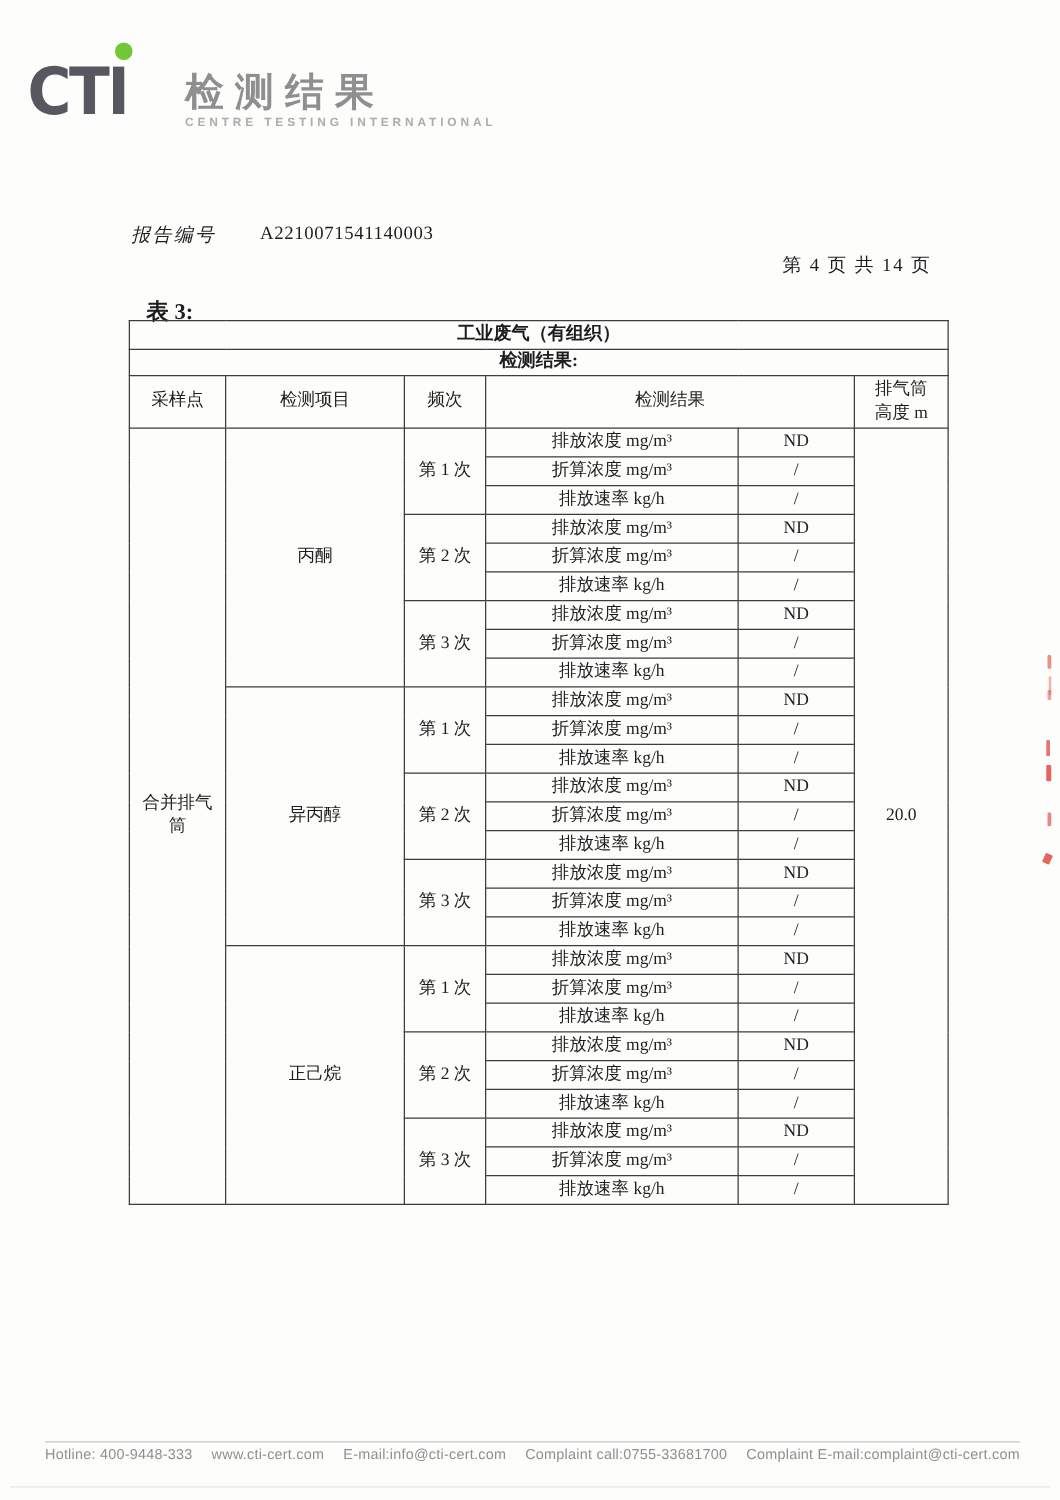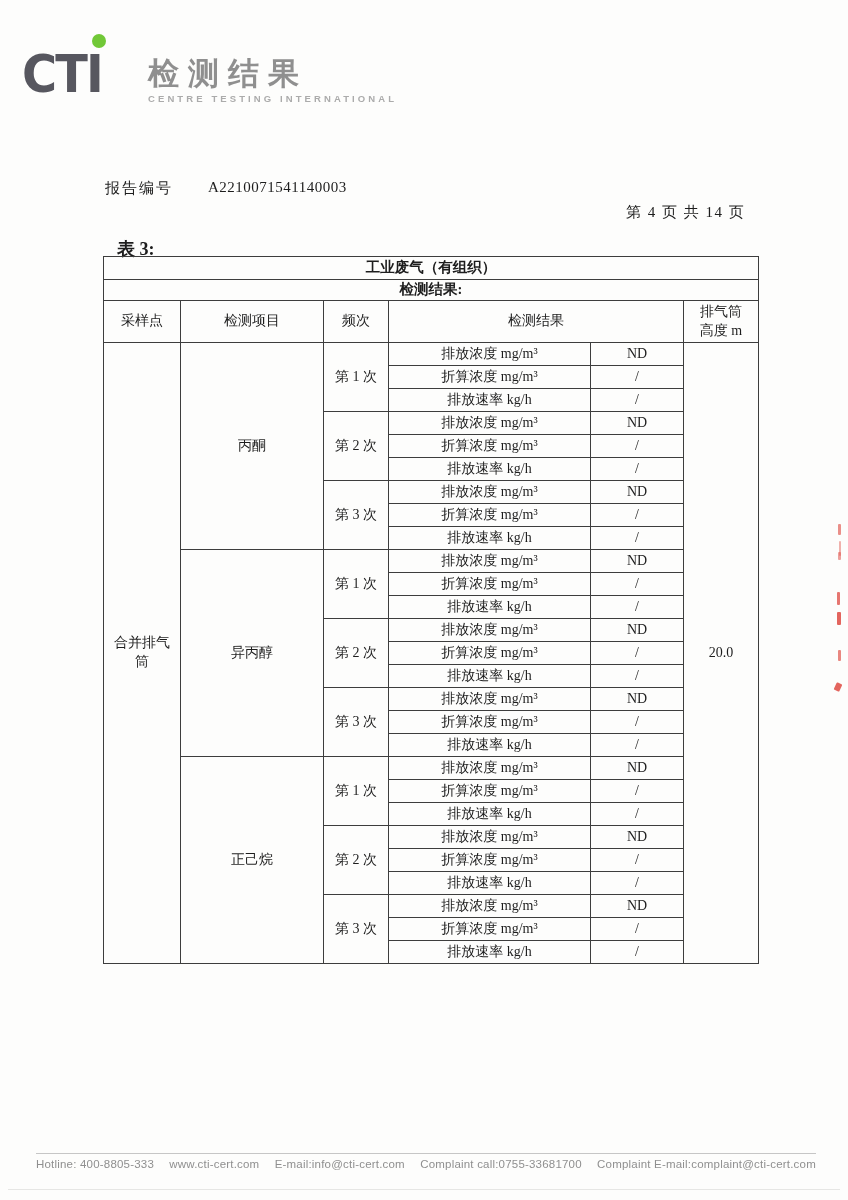--- a/index.html
+++ b/index.html
@@ -34,21 +34,21 @@
     font-weight: bold; font-size: 31px; line-height: 33px;
     letter-spacing: 9px; color: #8f8f8f;
   }
   .logo-en {
     font-family: "Liberation Sans", sans-serif;
     font-size: 9.5px; letter-spacing: 3.1px; color: #ababab; margin-top: 3px; font-weight: bold;
   }
 
   
   .report-line { position: absolute; left: 0; top: 179px; width: 848px; height: 20px; font-size: 15px; }
-  .report-no-label { position: absolute; left: 105px; letter-spacing: 2px; }
+  .report-no-label { position: absolute; left: 105px; letter-spacing: 2px; font-style: italic; }
   .report-no { position: absolute; left: 208px; letter-spacing: 0.5px; }
   .page-indicator { position: absolute; left: 626px; letter-spacing: 1.5px; margin-top: 24px; }
 
   
   .tbl-caption { position: absolute; left: 117px; top: 237px; font-size: 18px; font-weight: bold; }
   table.results {
     position: absolute; left: 103px; top: 256px;
     width: 655px; table-layout: fixed;
     border-collapse: collapse;
     font-size: 14px;
@@ -254,21 +254,21 @@
       </tr>
       <tr class="body-row">
         <td class="c-param">排放速率 kg/h</td>
         <td class="c-value">/</td>
       </tr>
     </tbody>
 </table>
 
 <div class="footer-rule"></div>
 <div class="footer">
-  <span>Hotline: 400-8805-333</span>
+  <span>Hotline: 400-9448-333</span>
   <span>www.cti-cert.com</span>
   <span>E-mail:info@cti-cert.com</span>
   <span>Complaint call:0755-33681700</span>
   <span>Complaint E-mail:complaint@cti-cert.com</span>
 </div>
 <div class="footer-bottom-rule"></div>
 
 <div class="red-mark rm1"></div>
 <div class="red-mark rm2"></div>
 <div class="red-mark rm3"></div>

